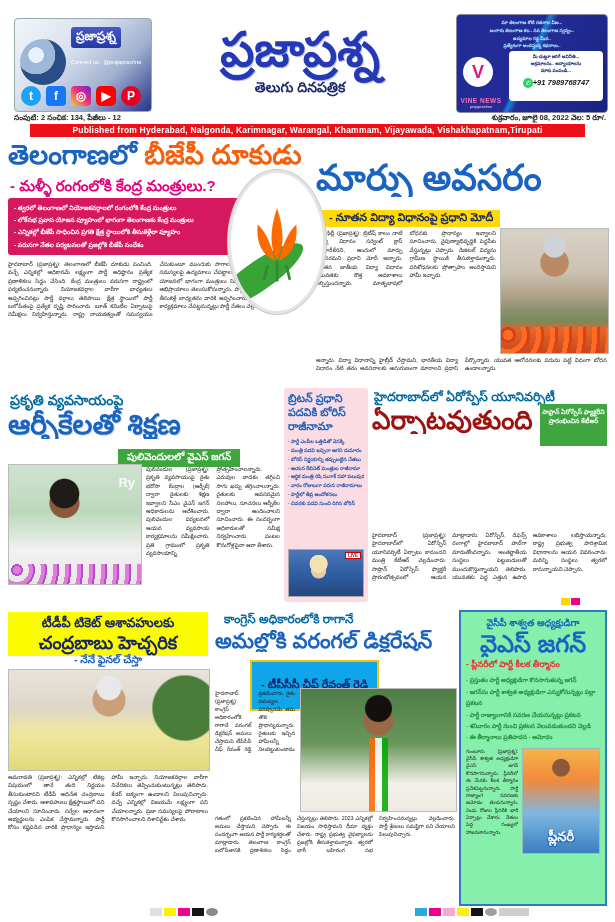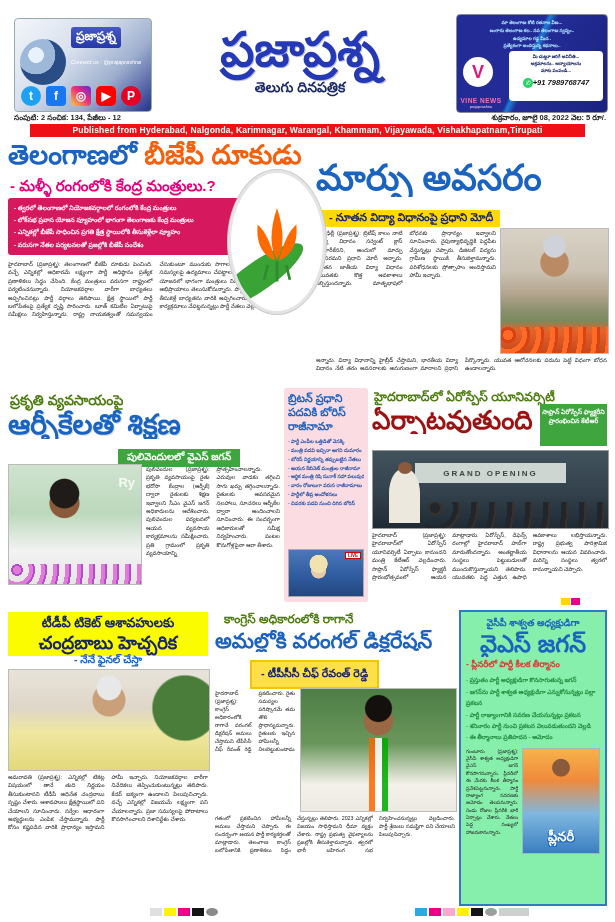--- a/index.html
+++ b/index.html
@@ -46,21 +46,21 @@
   .wa-ico{width:10px;height:10px;border-radius:50%;background:#25d366;color:#fff;font-size:6px;
     display:flex;align-items:center;justify-content:center;}
   .wa-phone{font-size:7.5px;font-weight:800;color:#111;}
 
   .issue-line{left:14px;top:113px;font-size:7.5px;font-weight:bold;color:#222;text-align:right;}
   .date-line{left:400px;top:113px;width:206px;text-align:right;font-size:7.5px;font-weight:bold;color:#222;}
   .pub-banner{left:30px;top:124px;width:555px;height:13px;background:#ee1016;color:#fff;
     font-weight:bold;font-size:8.5px;text-align:center;line-height:13px;letter-spacing:.2px;}
 
   
-  .kicker{font-weight:bold;color:#4d7c0f;white-space:nowrap;overflow:hidden;}
+  .kicker{font-weight:bold;color:#0369a1;white-space:nowrap;overflow:hidden;}
   .headline{font-weight:800;white-space:nowrap;overflow:hidden;line-height:1.05;}
   .art-body{font-size:5.6px;line-height:1.5;text-align:justify;color:#202020;overflow:hidden;}
   .cols2{column-count:2;column-gap:7px;}
   .cols3{column-count:3;column-gap:6px;}
   .chip{display:inline-block;width:9px;height:7px;margin-left:1px;vertical-align:middle;}
   .chip-y{background:#ffd800;}
   .chip-m{background:#ec008c;}
 
   
   .a1-head{left:8px;top:141px;width:300px;font-size:27px;}
@@ -142,22 +142,22 @@
     background:
       radial-gradient(circle at 88% 38%, #4a7d3a 0 17%, transparent 18%),
       radial-gradient(circle at 50% 18%, #e8e8e8 0 9%, transparent 10%),
       radial-gradient(circle at 50% 30%, #caa07a 0 13%, transparent 14%),
       linear-gradient(180deg,#e8e3da 0%,#ded6c8 38%,#efe7a0 62%,#e3d87a 100%);}
   .a6-body{left:8px;top:773px;width:200px;height:131px;}
 
   
   .a7-kicker{left:224px;top:612px;font-size:12px;}
   .a7-head{left:215px;top:630px;width:240px;font-size:21px;color:#1b63c0;}
-  .a7-sub{left:250px;top:660px;background:#fde047;border:2px solid #f5c400;color:#17246e;font-weight:800;
-    font-size:11px;padding:5px 9px;white-space:nowrap;}
+  .a7-sub{left:250px;top:660px;background:#0ea5e9;border:2px solid #f5c400;color:#17246e;font-weight:800;
+    font-size:11px;padding:16px 9px;white-space:nowrap;}
   .a7-body-left{left:215px;top:690px;width:80px;height:120px;font-size:5.3px;}
   .a7-photo{left:300px;top:688px;width:155px;height:122px;overflow:hidden;border:1px solid #bbb;
     background:
       radial-gradient(circle at 50% 16%, #14100d 0 10%, transparent 11%),
       radial-gradient(circle at 50% 26%, #9a6844 0 12%, transparent 13%),
       linear-gradient(180deg,#4e7d46 0%,#69975b 45%,#f4f1ea 78%,#eceae2 100%);}
   .a7-scarf{position:absolute;left:44%;top:40%;width:12%;height:60%;
     background:linear-gradient(90deg,#f60 0 30%,#fff 30% 70%,#0a0 70% 100%);opacity:.85;}
   .a7-body-bottom{left:215px;top:815px;width:240px;height:90px;font-size:5.3px;}
 
@@ -285,26 +285,20 @@
       <li>- చివరకు పదవి నుంచి దిగిన బోరిస్</li>
     </ul>
     <div class="a4-photo">
       <span class="a4-live">LIVE</span>
     </div>
   </div>
 
   <div class="abs kicker a5-kicker">హైదరాబాద్‌లో ఏరోస్పేస్ యూనివర్సిటీ</div>
   <div class="abs headline a5-head">ఏర్పాటవుతుంది</div>
   <div class="abs a5-green">సాఫ్రాన్ ఏరోస్పేస్ ఫ్యాక్టరీని ప్రారంభించిన కేటీఆర్</div>
-  <div class="abs a5-photo">
-    <div class="a5-banner">GRAND OPENING</div>
-    <div class="a5-speaker"></div>
-    <div class="a5-speaker-head"></div>
-    <div class="a5-crowd"></div>
-  </div>
   <div class="abs art-body cols3 a5-body">హైదరాబాద్ (ప్రజాప్రశ్న): హైదరాబాద్‌లో ఏరోస్పేస్ యూనివర్సిటీ ఏర్పాటు కానుందని మంత్రి కేటీఆర్ వెల్లడించారు. సాఫ్రాన్ ఏరోస్పేస్ ఫ్యాక్టరీ ప్రారంభోత్సవంలో ఆయన మాట్లాడారు. ఏరోస్పేస్, డిఫెన్స్ రంగాల్లో హైదరాబాద్ హబ్‌గా మారుతోందన్నారు. అంతర్జాతీయ సంస్థలు పెట్టుబడులతో ముందుకొస్తున్నాయని తెలిపారు. యువతకు పెద్ద ఎత్తున ఉపాధి అవకాశాలు లభిస్తాయన్నారు. రాష్ట్ర ప్రభుత్వ పారిశ్రామిక విధానాలను ఆయన వివరించారు. మరిన్ని సంస్థలు త్వరలో రానున్నాయని చెప్పారు.</div>
   <div class="abs a5-chips">
     <span class="chip chip-y"></span><span class="chip chip-m"></span>
   </div>
 
   <div class="abs a6-ybox">
     <div class="a6-k">టీడీపీ టికెట్ ఆశావహులకు</div>
     <div class="a6-h">చంద్రబాబు హెచ్చరిక</div>
   </div>
   <div class="abs a6-sub">- నేనే ఫైనల్ చేస్తా</div>

